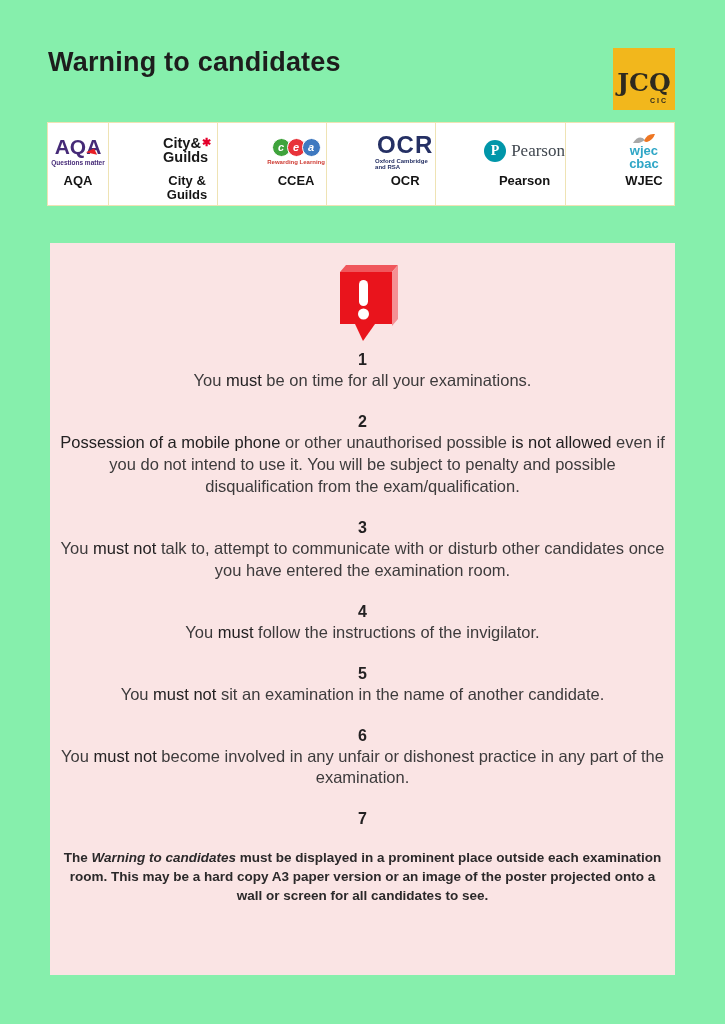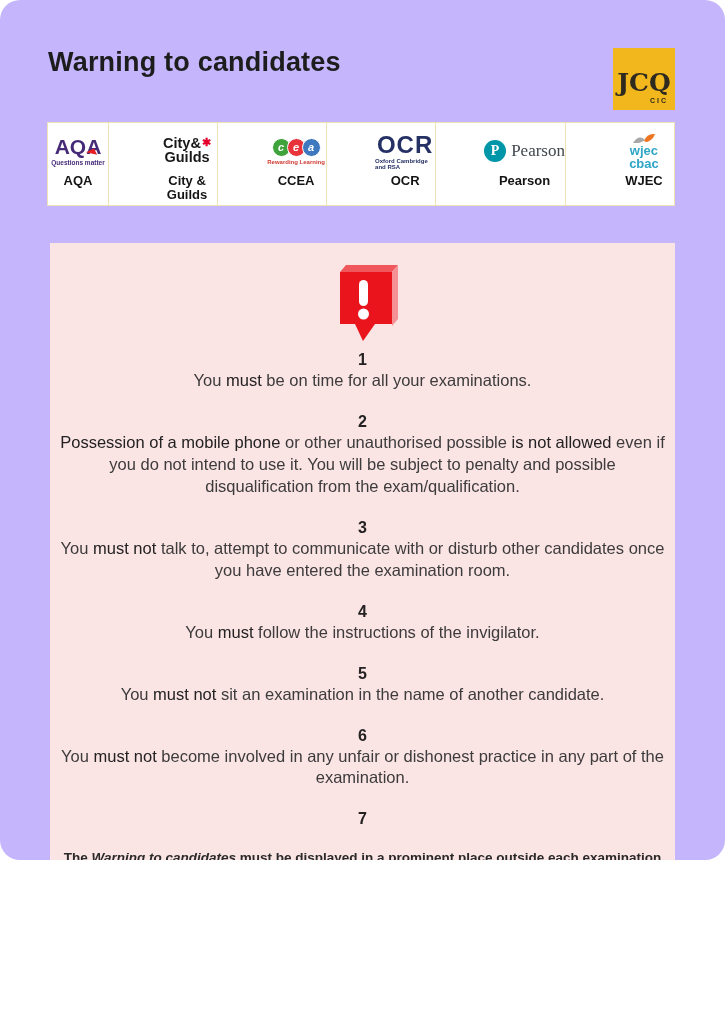--- a/index.html
+++ b/index.html
@@ -5,22 +5,22 @@
   :root{
     --jcq-yellow:#F2B71C; --panel-pink:#FAE4E4; --warning-red:#E9141C;
     --warning-red-light:#F59094; --warning-red-mid:#F0575C;
     --strip-border:#EFE3B4; --text:#3D3B3C; --text-strong:#232122;
     --aqa-purple:#452A77; --aqa-red:#E81E25; --cg-red:#E4002B;
     --ccea-green:#3FA33C; --ccea-red:#E8333A; --ccea-blue:#3E79C0; --ccea-tag-red:#CE3A31;
     --ocr-navy:#253064; --pearson-teal:#0096A9;
     --wjec-teal:#2FA6C6; --wjec-orange:#EE7623; --wjec-grey:#A8A8A8;
   }
   html,body{margin:0;padding:0;background:#fff;}
-  .page{position:relative;width:725px;height:860px;background:#c4b5fd;overflow:hidden;
-        font-family:"Liberation Sans",sans-serif;border-radius:20px;}
+  .page{position:relative;width:725px;height:1024px;background:#86efac;overflow:hidden;
+        font-family:"Liberation Sans",sans-serif;}
 
   
   .header{position:absolute;top:48px;left:48px;right:50px;height:64px;}
   .title{margin:0;font-size:27px;font-weight:700;color:#1d1d1d;letter-spacing:.2px;line-height:1.1;}
   .jcq{position:absolute;right:0;top:0;width:62px;height:62px;background:var(--jcq-yellow);
        display:flex;flex-direction:column;align-items:center;justify-content:center;}
   .jcq-text{font-family:"DejaVu Serif","Liberation Serif",serif;font-weight:700;font-size:25px;
             color:#2e2a1f;line-height:1;margin-top:16px;}
   .jcq-sub{font-size:7px;font-weight:700;letter-spacing:2px;color:#2e2a1f;align-self:flex-end;
            margin:2px 7px 0 0;}
@@ -33,21 +33,21 @@
   .cell:last-child{border-right:none;align-items:center;}
   .logo-zone{height:42px;display:flex;flex-direction:column;align-items:center;justify-content:center;}
   .caption{font-weight:700;font-size:13px;color:#141414;text-align:center;line-height:1.05;
            max-width:62px;margin-top:2px;}
 
   .aqa-word{position:relative;color:var(--aqa-purple);font-weight:700;font-size:21px;line-height:1;}
   .aqa-word::after{content:"";position:absolute;right:5px;bottom:0;border-left:9px solid transparent;
                    border-top:7px solid var(--aqa-red);transform:rotate(-25deg);}
   .aqa-tag{font-size:6.5px;font-weight:700;color:var(--aqa-purple);margin-top:2px;}
 
-  .cg-word{font-weight:700;font-size:14.5px;line-height:.95;color:#181818;text-align:center;}
+  .cg-word{font-weight:700;font-size:14.5px;line-height:.95;color:#181818;text-align:left;}
   .cg-mark{color:var(--cg-red);font-size:11px;vertical-align:2px;margin-left:1px;}
   .cg-mark::after{content:"✱";}
 
   .ccea-circles{display:flex;align-items:center;}
   .ccea-circle{width:17px;height:17px;border-radius:50%;display:flex;align-items:center;
                justify-content:center;color:#fff;font-weight:700;font-style:italic;font-size:11px;
                border:1.5px solid #fff;box-sizing:content-box;}
   .cc1{background:var(--ccea-green);} .cc2{background:var(--ccea-red);margin-left:-4px;}
   .cc3{background:var(--ccea-blue);margin-left:-4px;}
   .ccea-tag{font-size:6px;font-weight:700;color:var(--ccea-tag-red);margin-top:2px;}

